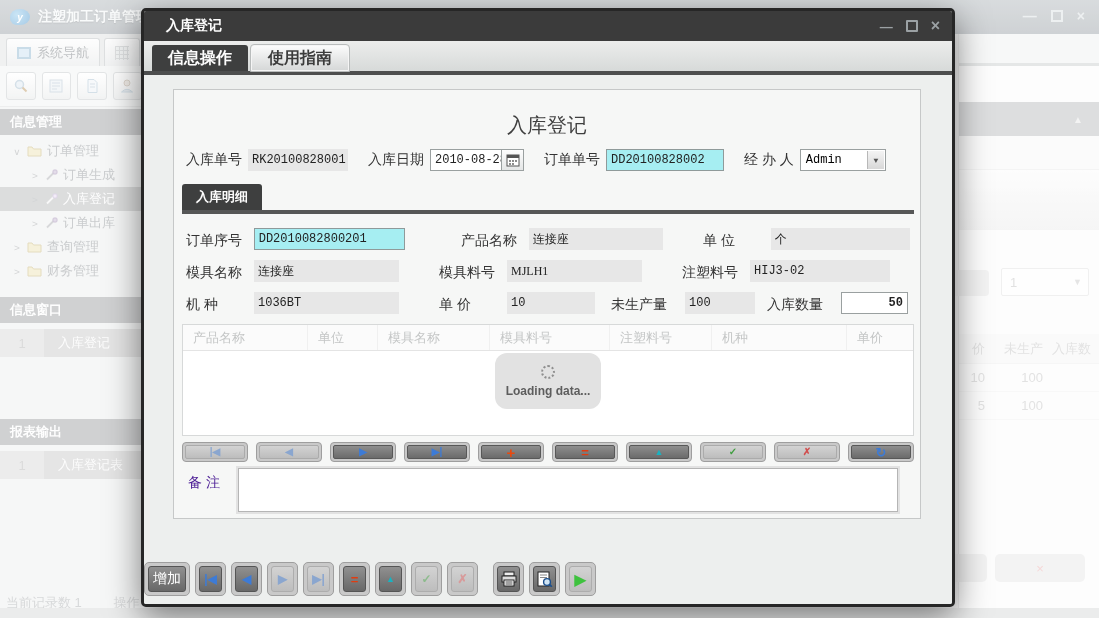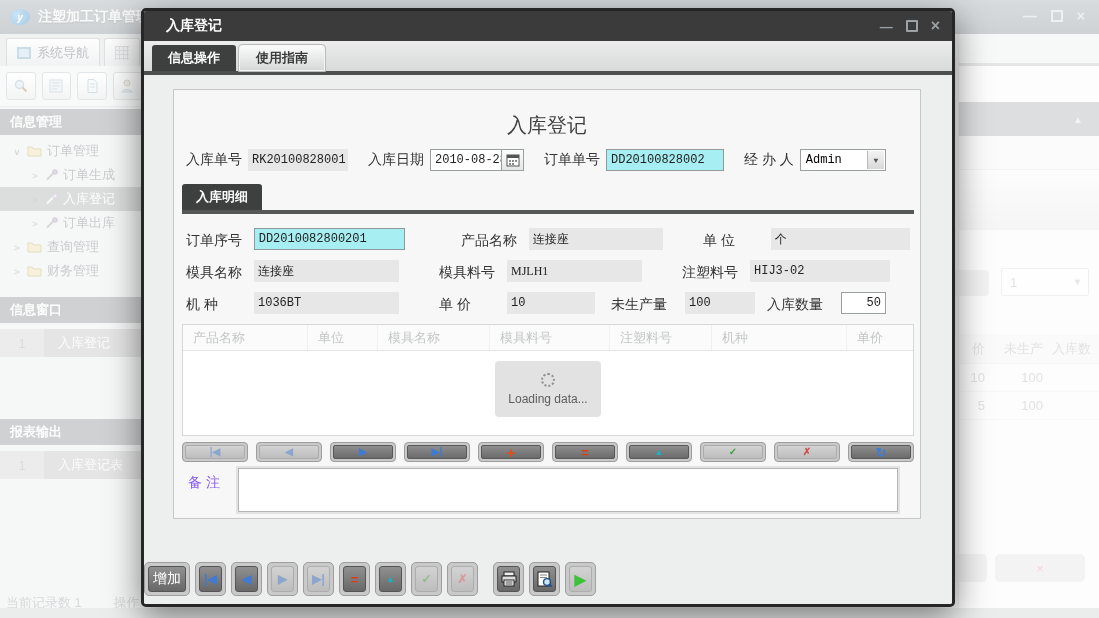--- a/index.html
+++ b/index.html
@@ -100,21 +100,21 @@
     border:3px solid #262626; border-radius:5px; background:#edefee;
     box-shadow: 0 10px 34px rgba(0,0,0,.5);
     overflow:hidden;
   }
   .dlg-titlebar { height:30px; background:#3b3b3b; display:flex; align-items:center; padding:0 12px 0 22px; }
   .dlg-title { color:#fcfcfc; font-weight:bold; font-size:14px; }
   .dlg-controls { margin-left:auto; display:flex; gap:13px; align-items:center; color:#9ba1a4; }
   .dlg-controls .wc { font-size:13px; font-weight:bold; cursor:default; }
   .dlg-max { width:12px; height:12px; border:2px solid #9ba1a4; display:inline-block; border-radius:1px; }
   .dlg-tabs { height:30px; background:linear-gradient(#ecedec,#d7dad9); display:flex; align-items:flex-end; padding-left:8px; gap:3px; }
-  .dlg-tab { height:26px; padding:0 16px; font-size:13px; font-weight:bold; display:flex; align-items:center; border-radius:3px 3px 0 0; }
+  .dlg-tab { height:26px; padding:0 16px; font-size:16px; font-weight:bold; display:flex; align-items:center; border-radius:3px 3px 0 0; }
   .dlg-tab.active { background:#3e3f3f; color:#fdfdfd; }
   .dlg-tab.inactive { background:linear-gradient(#fbfbfb,#d6d8d8); color:#3c3c3c; border:1px solid #f5f5f5; outline:1px solid #b9bcbc; }
   .dlg-underline { height:4px; background:#4d4e4e; }
   .dlg-body { position:relative; height:529px; background:#edefee; }
 
   
   .panel {
     position:absolute; left:29px; top:14px; width:748px; height:430px;
     background:#f6f7f6; border:1px solid #c6c8c8;
   }
@@ -140,44 +140,44 @@
   .drow { position:absolute; left:12px; width:724px; height:22px; display:flex; align-items:flex-end; }
   .r1 { top:138px; } .r2 { top:170px; } .r3 { top:202px; }
   .lw { width:62px; margin-right:6px; } .lw2 { width:68px; margin-right:6px; }
 
   
   .dgrid { position:absolute; left:8px; top:234px; width:732px; height:112px; background:#fff; border:1px solid #d7d9d9; }
   .ghead { display:flex; height:26px; background:#fbfbfb; border-bottom:1px solid #e4e4e4; }
   .ghead span { font-size:13px; color:#c4c6c6; display:flex; align-items:center; padding-left:10px; border-right:1px solid #f0f0f0; }
   .gc0{width:125px;} .gc1{width:70px;} .gc2{width:112px;} .gc3{width:120px;} .gc4{width:102px;} .gc5{width:135px;} .gc6{width:66px; border-right:none!important;}
   .loading-box {
-    position:absolute; left:50%; top:36px; transform:translateX(-50%);
-    width:106px; height:56px; background:#e2e2e2; border-radius:4px;
-    display:flex; flex-direction:column; align-items:center; justify-content:center; gap:5px;
+    position:absolute; left:50%; top:28px; transform:translateX(-50%);
+    width:106px; height:56px; background:#e2e2e2; border-radius:12px;
+    display:flex; flex-direction:column; align-items:center; justify-content:center; gap:5px;font-weight:bold;
   }
   .spinner { width:14px; height:14px; border:2px dotted #8f8f8f; border-radius:50%; animation:spin 1s linear infinite; }
   @keyframes spin { to { transform:rotate(360deg); } }
   .loading-text { font-size:12px; color:#5d5d5d; }
 
   
   .navbar { position:absolute; left:8px; top:352px; width:732px; display:flex; justify-content:space-between; }
   .nbtn { width:66px; height:20px; padding:2px; background:#c9c9c9; border:1px solid #9e9e9e; border-radius:4px; cursor:default; }
   .nbtn .face { width:100%; height:100%; border-radius:2px; display:flex; align-items:center; justify-content:center; font-size:10px; line-height:1; }
   .nbtn.dark .face { background:linear-gradient(#8e8e8e,#6b6b6b); border:1px solid #585858; }
   .nbtn.light .face { background:linear-gradient(#d3d3d3,#bdbdbd); border:1px solid #ababab; }
   .ic-blue { color:#3d7bd6; font-weight:bold; } .ic-blue-dim { color:#8aa6cf; font-weight:bold; }
   .ic-plus { color:#e8490f; font-size:15px!important; font-weight:bold; }
   .ic-minus { color:#e03c10; font-size:13px!important; font-weight:bold; }
   .ic-teal { color:#19b2c0; font-size:9px!important; }
   .ic-green { color:#3f9e3f; font-weight:bold; } .ic-green-dim { color:#8cbb8c; font-weight:bold; }
   .ic-red { color:#d05050; font-weight:bold; } .ic-red-dim { color:#d89a9a; font-weight:bold; }
   .ic-refresh { color:#3d7bd6; font-weight:bold; font-size:13px!important; }
 
   
-  .remark-label { position:absolute; left:14px; top:384px; font-size:14px; color:#8b5cf6; }
+  .remark-label { position:absolute; left:14px; top:384px; font-size:14px; color:#4c1d95; }
   .remark-area {
     position:absolute; left:64px; top:378px; width:660px; height:44px; background:#fff;
     border:1px solid #b5b5b5; box-shadow:0 0 0 2px #e2e2e2; resize:none; font-family:"Liberation Sans",sans-serif; font-size:13px;
   }
 
   
   .footer { position:absolute; left:0; bottom:8px; width:100%; display:flex; gap:5px; align-items:center; }
   .fbtn { height:34px; padding:3px; background:#c9c9c9; border:1px solid #9e9e9e; border-radius:5px; cursor:default; }
   .fbtn .face { width:100%; height:100%; border-radius:3px; display:flex; align-items:center; justify-content:center; font-size:12px; }
   .fbtn.dark .face { background:linear-gradient(#909090,#686868); border:1px solid #555; }
@@ -423,21 +423,21 @@
         </div>
 
         <div class="drow r3">
           <span class="flabel lw">机 种</span>
           <span class="field gray mono" style="width:145px; margin-right:40px;">1036BT</span>
           <span class="flabel lw">单 价</span>
           <span class="field gray mono" style="width:88px; margin-right:16px;">10</span>
           <span class="flabel lw2">未生产量</span>
           <span class="field gray mono" style="width:70px; margin-right:12px;">100</span>
           <span class="flabel lw2">入库数量</span>
-          <span class="field white mono" style="width:45px; justify-content:flex-end;">50</span>
+          <span class="field white mono" style="width:67px; justify-content:flex-end;font-weight:bold;">50</span>
         </div>
 
         <div class="dgrid">
           <div class="ghead">
             <span class="gc0">产品名称</span>
             <span class="gc1">单位</span>
             <span class="gc2">模具名称</span>
             <span class="gc3">模具料号</span>
             <span class="gc4">注塑料号</span>
             <span class="gc5">机种</span>

